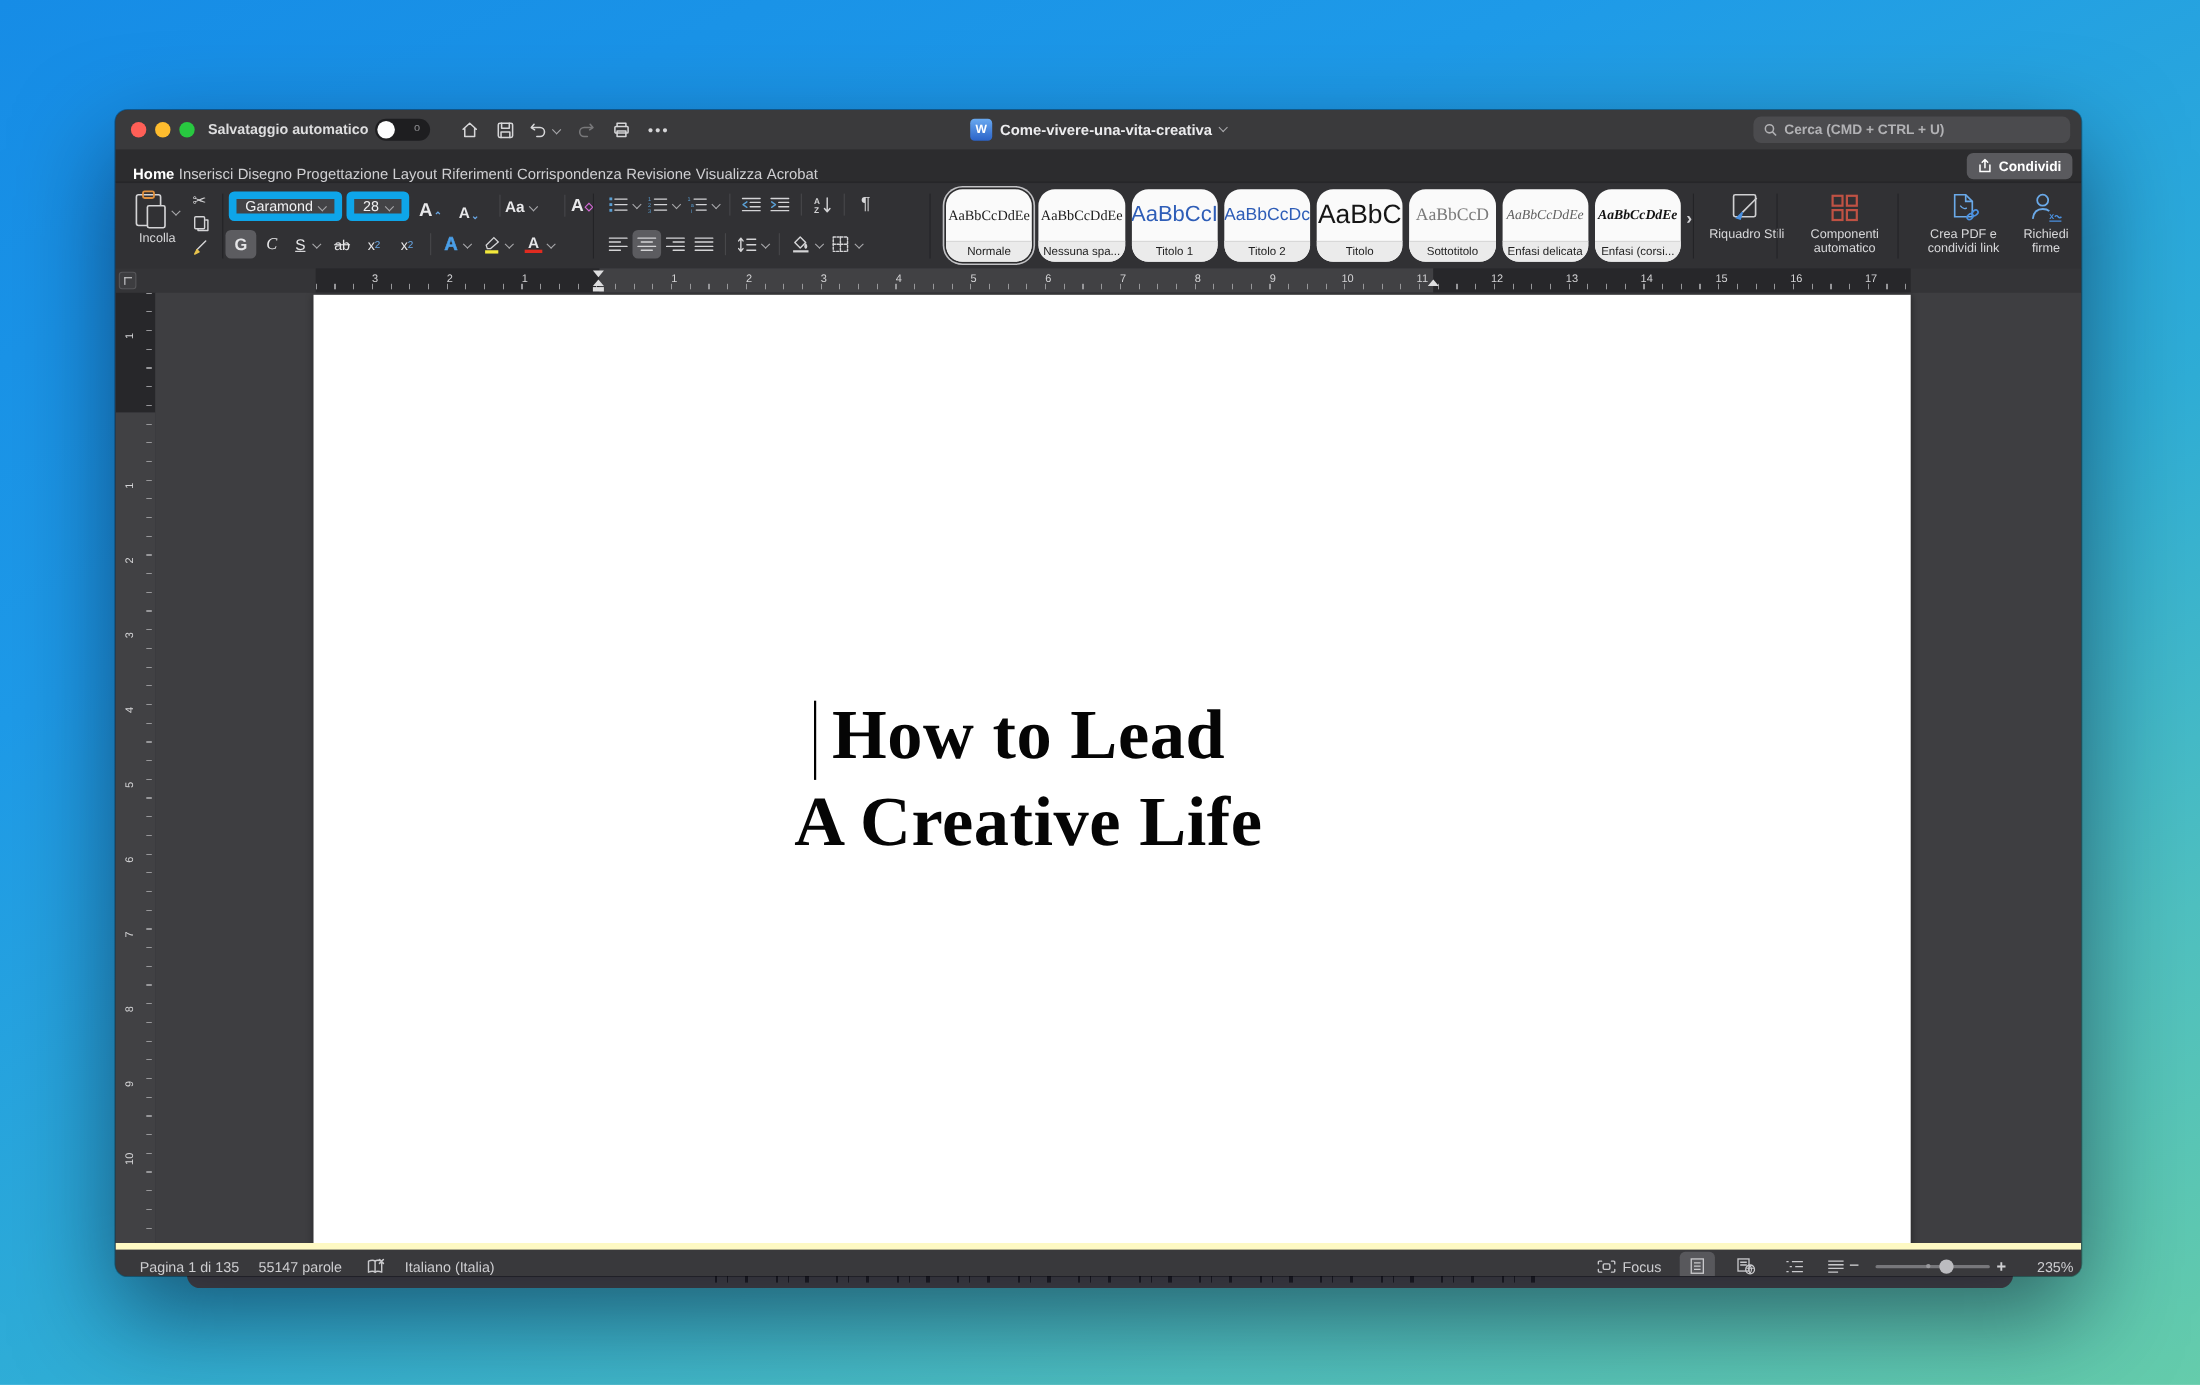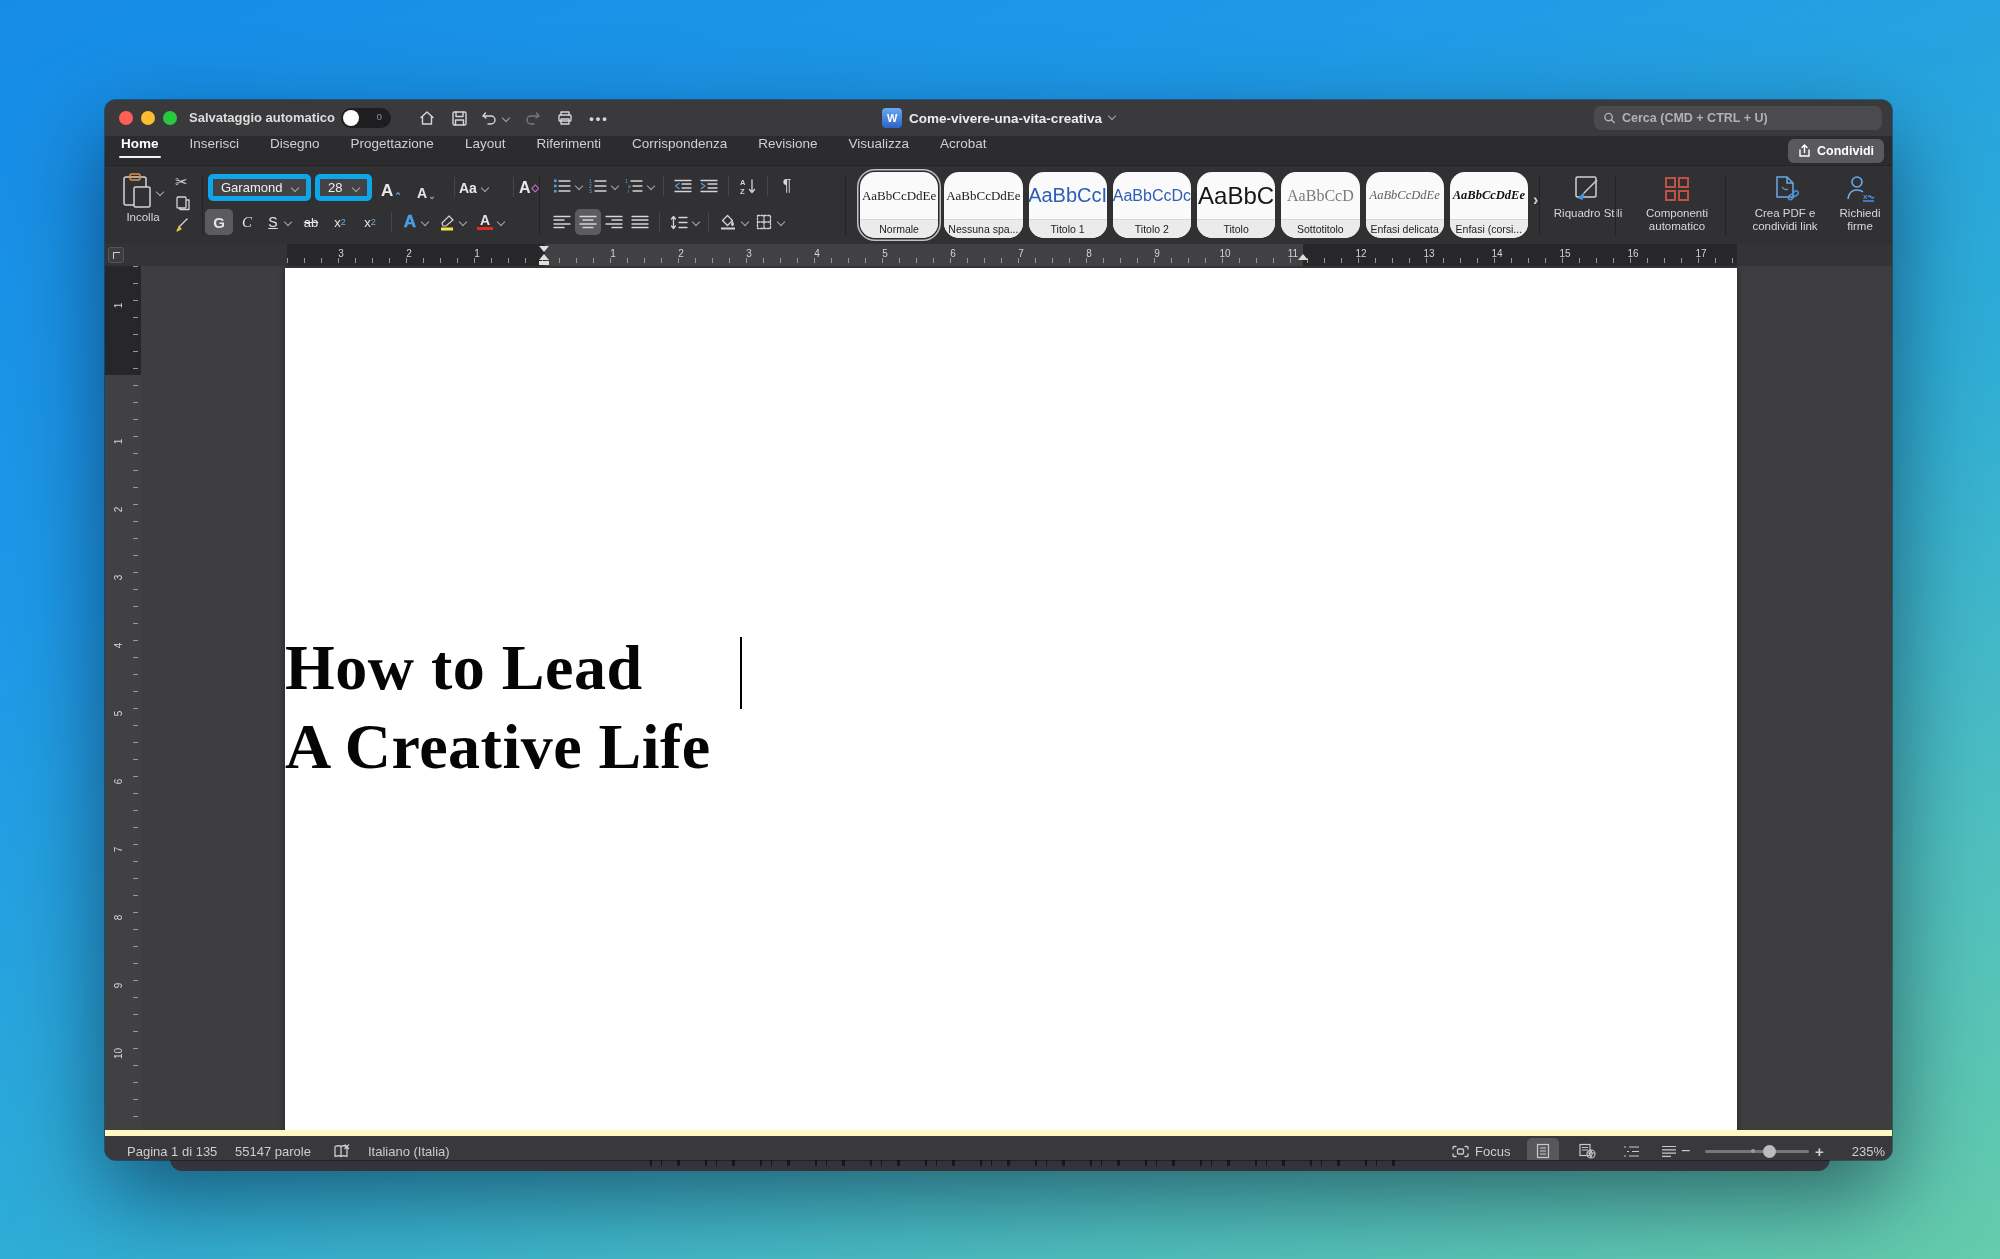--- a/index.html
+++ b/index.html
@@ -35,33 +35,33 @@
   #doc-icon { width:20px; height:20px; border-radius:4px; background:linear-gradient(180deg,#69a9f0,#2b63c8); color:#fff; font-size:11px; font-weight:bold; display:flex; align-items:center; justify-content:center; }
   #doc-title { color:#ececee; font-size:13.5px; font-weight:bold; }
   .chv { display:inline-block; width:6px; height:6px; border-right:1.5px solid #a8a8ab; border-bottom:1.5px solid #a8a8ab; transform:rotate(45deg); }
   #search-field { right:10px; top:6px; width:288px; height:24px; background:#4b4b4e; border-radius:7px; display:flex; align-items:center; padding:0 9px; gap:6px; }
   #search-field svg { stroke:#b0b0b3; fill:none; stroke-width:1.5; }
   #search-field input { background:transparent; border:none; outline:none; color:#b8b8bb; font-size:12.5px; font-weight:bold; width:100%; font-family:"Liberation Sans",sans-serif; }
   #search-field input::placeholder { color:#b2b2b5; }
 
   
   #tabrow { left:0; top:36px; width:100%; height:30px; background:#2c2c2e; border-bottom:1px solid #242427; }
-  #tabs { position:absolute; left:14px; top:0; height:30px; display:flex; gap:27px; align-items:flex-start; }
+  #tabs { position:absolute; left:14px; top:0; height:30px; display:flex; align-items:flex-end; }
   .tab { color:#cfcfd2; font-size:13.5px; position:relative; padding:0 2px; cursor:default; }
   .tab.active { color:#ffffff; font-weight:bold; }
   .tab.active::after { content:""; position:absolute; left:0; right:0; bottom:-7px; height:2.5px; border-radius:2px; background:#f2f2f4; }
   #share-btn { position:absolute; right:8px; top:3px; height:24px; background:#5a5a5e; border-radius:6px; display:flex; align-items:center; gap:6px; padding:0 10px; color:#fff; font-size:12.5px; font-weight:bold; }
   #share-btn svg { stroke:#fff; fill:none; stroke-width:1.4; stroke-linecap:round; }
 
   
   #ribbon { left:0; top:67px; width:100%; height:77px; background:#313134; }
   .vsep { position:absolute; top:9px; bottom:9px; width:1px; background:#232326; }
   .ssep { display:inline-block; width:1px; height:20px; background:#47474a; margin:0 6px; vertical-align:middle; }
   .rlabel { color:#d8d8da; font-size:11.5px; text-align:center; }
-  .combo { position:absolute; background:#434346; border:5px solid #0ea5e9; border-radius:5px; color:#f0f0f2; font-size:13px; display:flex; align-items:center; padding:0 8px; height:27px; justify-content:space-between; }
+  .combo { position:absolute; background:#434346; border:7px solid #0ea5e9; border-radius:5px; color:#f0f0f2; font-size:13px; display:flex; align-items:center; padding:0 8px; height:27px; justify-content:space-between; }
   .fbtn { display:flex; align-items:center; justify-content:center; color:#e6e6e8; border-radius:5px; height:26px; }
   .fbtn.active { background:#5c5c60; }
   .icbtn svg { stroke:#d4d4d6; fill:none; stroke-width:1.3; stroke-linecap:round; stroke-linejoin:round; }
 
   
   #grp-clip { position:absolute; left:6px; top:0; width:92px; height:100%; }
   #paste-big { position:absolute; left:10px; top:5px; }
   #paste-chv { position:absolute; left:46px; top:22px; }
   #paste-label { position:absolute; left:0px; top:44px; width:64px; }
   #cut-ic { position:absolute; left:64px; top:6px; color:#d4d4d6; font-size:15px; }
@@ -118,21 +118,21 @@
   .ind-box { position:absolute; bottom:1px; width:10px; height:4px; background:#dededf; }
 
   
   #docarea { left:0; top:166px; width:100%; height:864px; background:#3e3e41; overflow:hidden; }
   #vruler { position:absolute; left:0; top:0; width:36px; height:100%; background:#343437; }
   #vruler .dark-zone { position:absolute; left:0; width:100%; top:0; height:109px; background:#27272a; }
   #vruler .light-zone { position:absolute; left:0; width:100%; top:109px; bottom:0; background:#414144; }
   #vruler .vticks { position:absolute; right:3px; width:5px; top:0; bottom:0; background:repeating-linear-gradient(180deg,#97979a 0 1px,transparent 1px 17px); }
   .vnum { position:absolute; left:6px; width:14px; text-align:center; color:#d4d4d6; font-size:10px; transform:rotate(-90deg); }
   #page { position:absolute; left:180px; top:2px; width:1452px; height:1200px; background:#ffffff; box-shadow:0 0 7px rgba(0,0,0,.45); }
-  #doc-text { position:absolute; left:0; top:360px; width:1300px; text-align:left; font-family:"Liberation Serif",serif; font-weight:bold; color:#050505; font-size:64px; line-height:79px; letter-spacing:.5px; }
+  #doc-text { position:absolute; left:0; top:360px; width:1300px; text-align:center; font-family:"Liberation Serif",serif; font-weight:bold; color:#050505; font-size:64px; line-height:79px; letter-spacing:.5px; }
   #caret { position:absolute; left:455px; top:369px; width:1.5px; height:72px; background:#000; animation:blink 1.1s step-end infinite; }
   @keyframes blink { 50% { opacity:0; } }
 
   
   #statusbar { left:0; bottom:0; width:100%; height:30px; background:#39393c; border-top:6px solid #fef9c3; color:#cdcdd0; font-size:13px; }
   .sb-item { position:absolute; top:0; height:30px; display:flex; align-items:center; gap:6px; }
   .sb-item svg { stroke:#c9c9cc; fill:none; stroke-width:1.3; stroke-linecap:round; stroke-linejoin:round; }
   #sb-page { left:22px; } #sb-words { left:130px; } #sb-proof { left:228px; } #sb-lang { left:263px; }
   #sb-focus { left:1347px; }
   .viewbtn { position:absolute; top:2px; width:32px; height:26px; border-radius:5px; display:flex; align-items:center; justify-content:center; }

